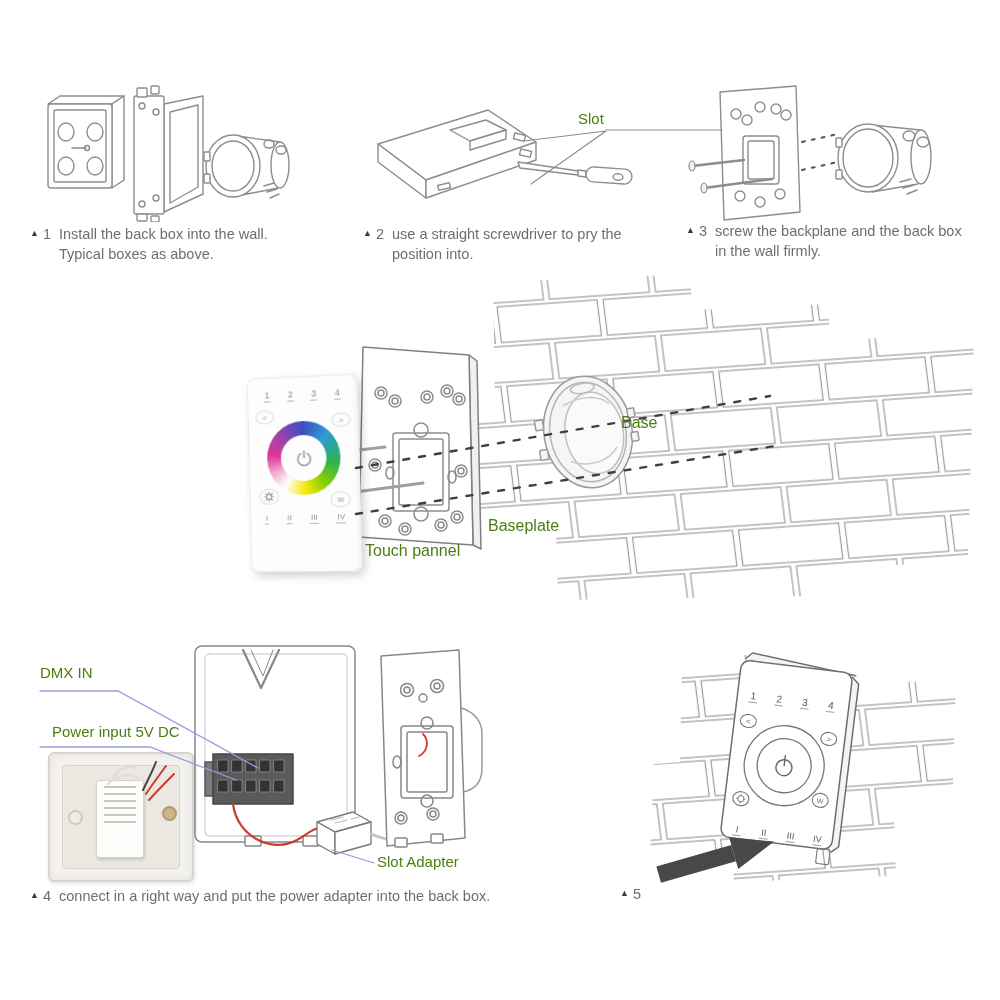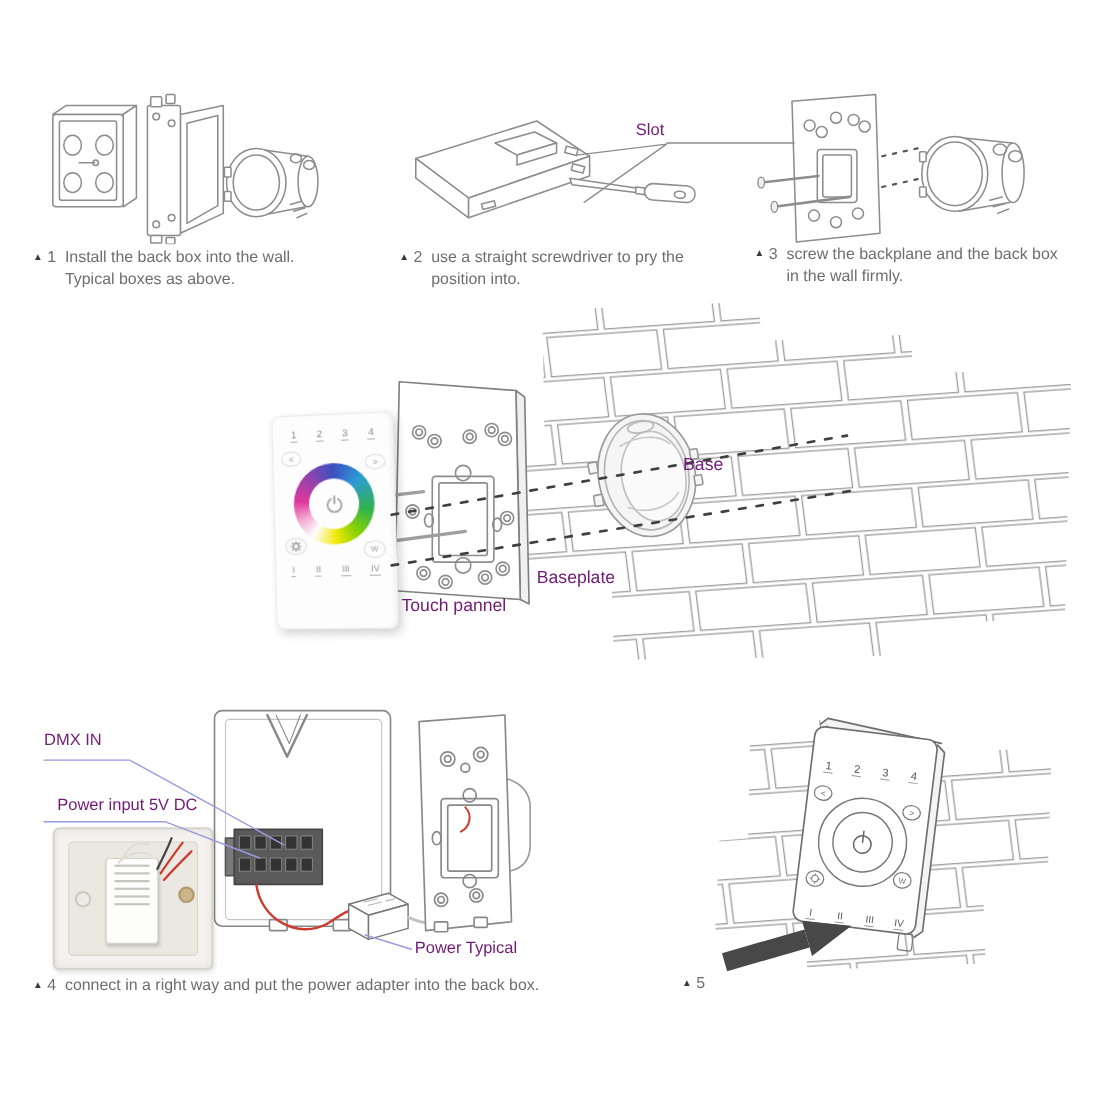--- a/index.html
+++ b/index.html
@@ -1,20 +1,20 @@
 <!DOCTYPE html>
 <html><head>
 <meta charset="utf-8">
 <style>
   html,body{margin:0;padding:0;background:#fff;}
   .canvas{position:relative;width:1000px;height:1000px;background:#fff;overflow:hidden;
           font-family:"Liberation Sans",sans-serif;}
   .illus{position:absolute;z-index:2;}
   .overlay{position:absolute;left:0;top:0;z-index:8;pointer-events:none;}
-  .lbl{position:absolute;color:#701a75;font-size:16px;z-index:9;white-space:nowrap;}
+  .lbl{position:absolute;color:#4d7c0f;font-size:16px;z-index:9;white-space:nowrap;}
   .lbl.small{font-size:15px;}
   .caption{position:absolute;display:flex;align-items:flex-start;color:#6e6e6e;
            font-size:14.5px;line-height:1.38;z-index:10;}
   .caption .tri{color:#3a3a3a;font-size:9px;margin:3px 4px 0 0;}
   .caption .num{margin-right:8px;}
   
   .tpanel{position:absolute;left:248px;top:376px;width:112px;height:196px;z-index:5;
           background:#fdfdfd;border-radius:8px;
           box-shadow:3px 4px 9px rgba(0,0,0,.18), inset 0 0 0 1px #ececec, inset -3px 0 4px rgba(0,0,0,.05);
           transform:perspective(700px) rotateY(-8deg) rotate(-1.5deg);}
@@ -406,21 +406,21 @@
       <path d="M 356 514 L 775 446" stroke="#3f3f3f" stroke-width="2.4" stroke-dasharray="6 10"></path>
     </g>
   </svg>
 
   <div class="lbl small" style="left:578px;top:110px">Slot</div>
   <div class="lbl" style="left:621px;top:414px">Base</div>
   <div class="lbl" style="left:488px;top:517px">Baseplate</div>
   <div class="lbl" style="left:365px;top:542px">Touch pannel</div>
   <div class="lbl small" style="left:40px;top:664px">DMX IN</div>
   <div class="lbl small" style="left:52px;top:723px">Power input 5V DC</div>
-  <div class="lbl small" style="left:377px;top:853px">Power Typical</div>
+  <div class="lbl small" style="left:377px;top:853px">Slot Adapter</div>
 
   <div class="caption" style="left:30px;top:224px;width:340px">
     <span class="tri">▲</span>
     <span class="num">1</span>
     <span class="txt"><span>Install the back box into the wall.</span><br>
       <span>Typical boxes as above.</span></span>
   </div>
 
   <div class="caption" style="left:363px;top:224px;width:300px">
     <span class="tri">▲</span>

